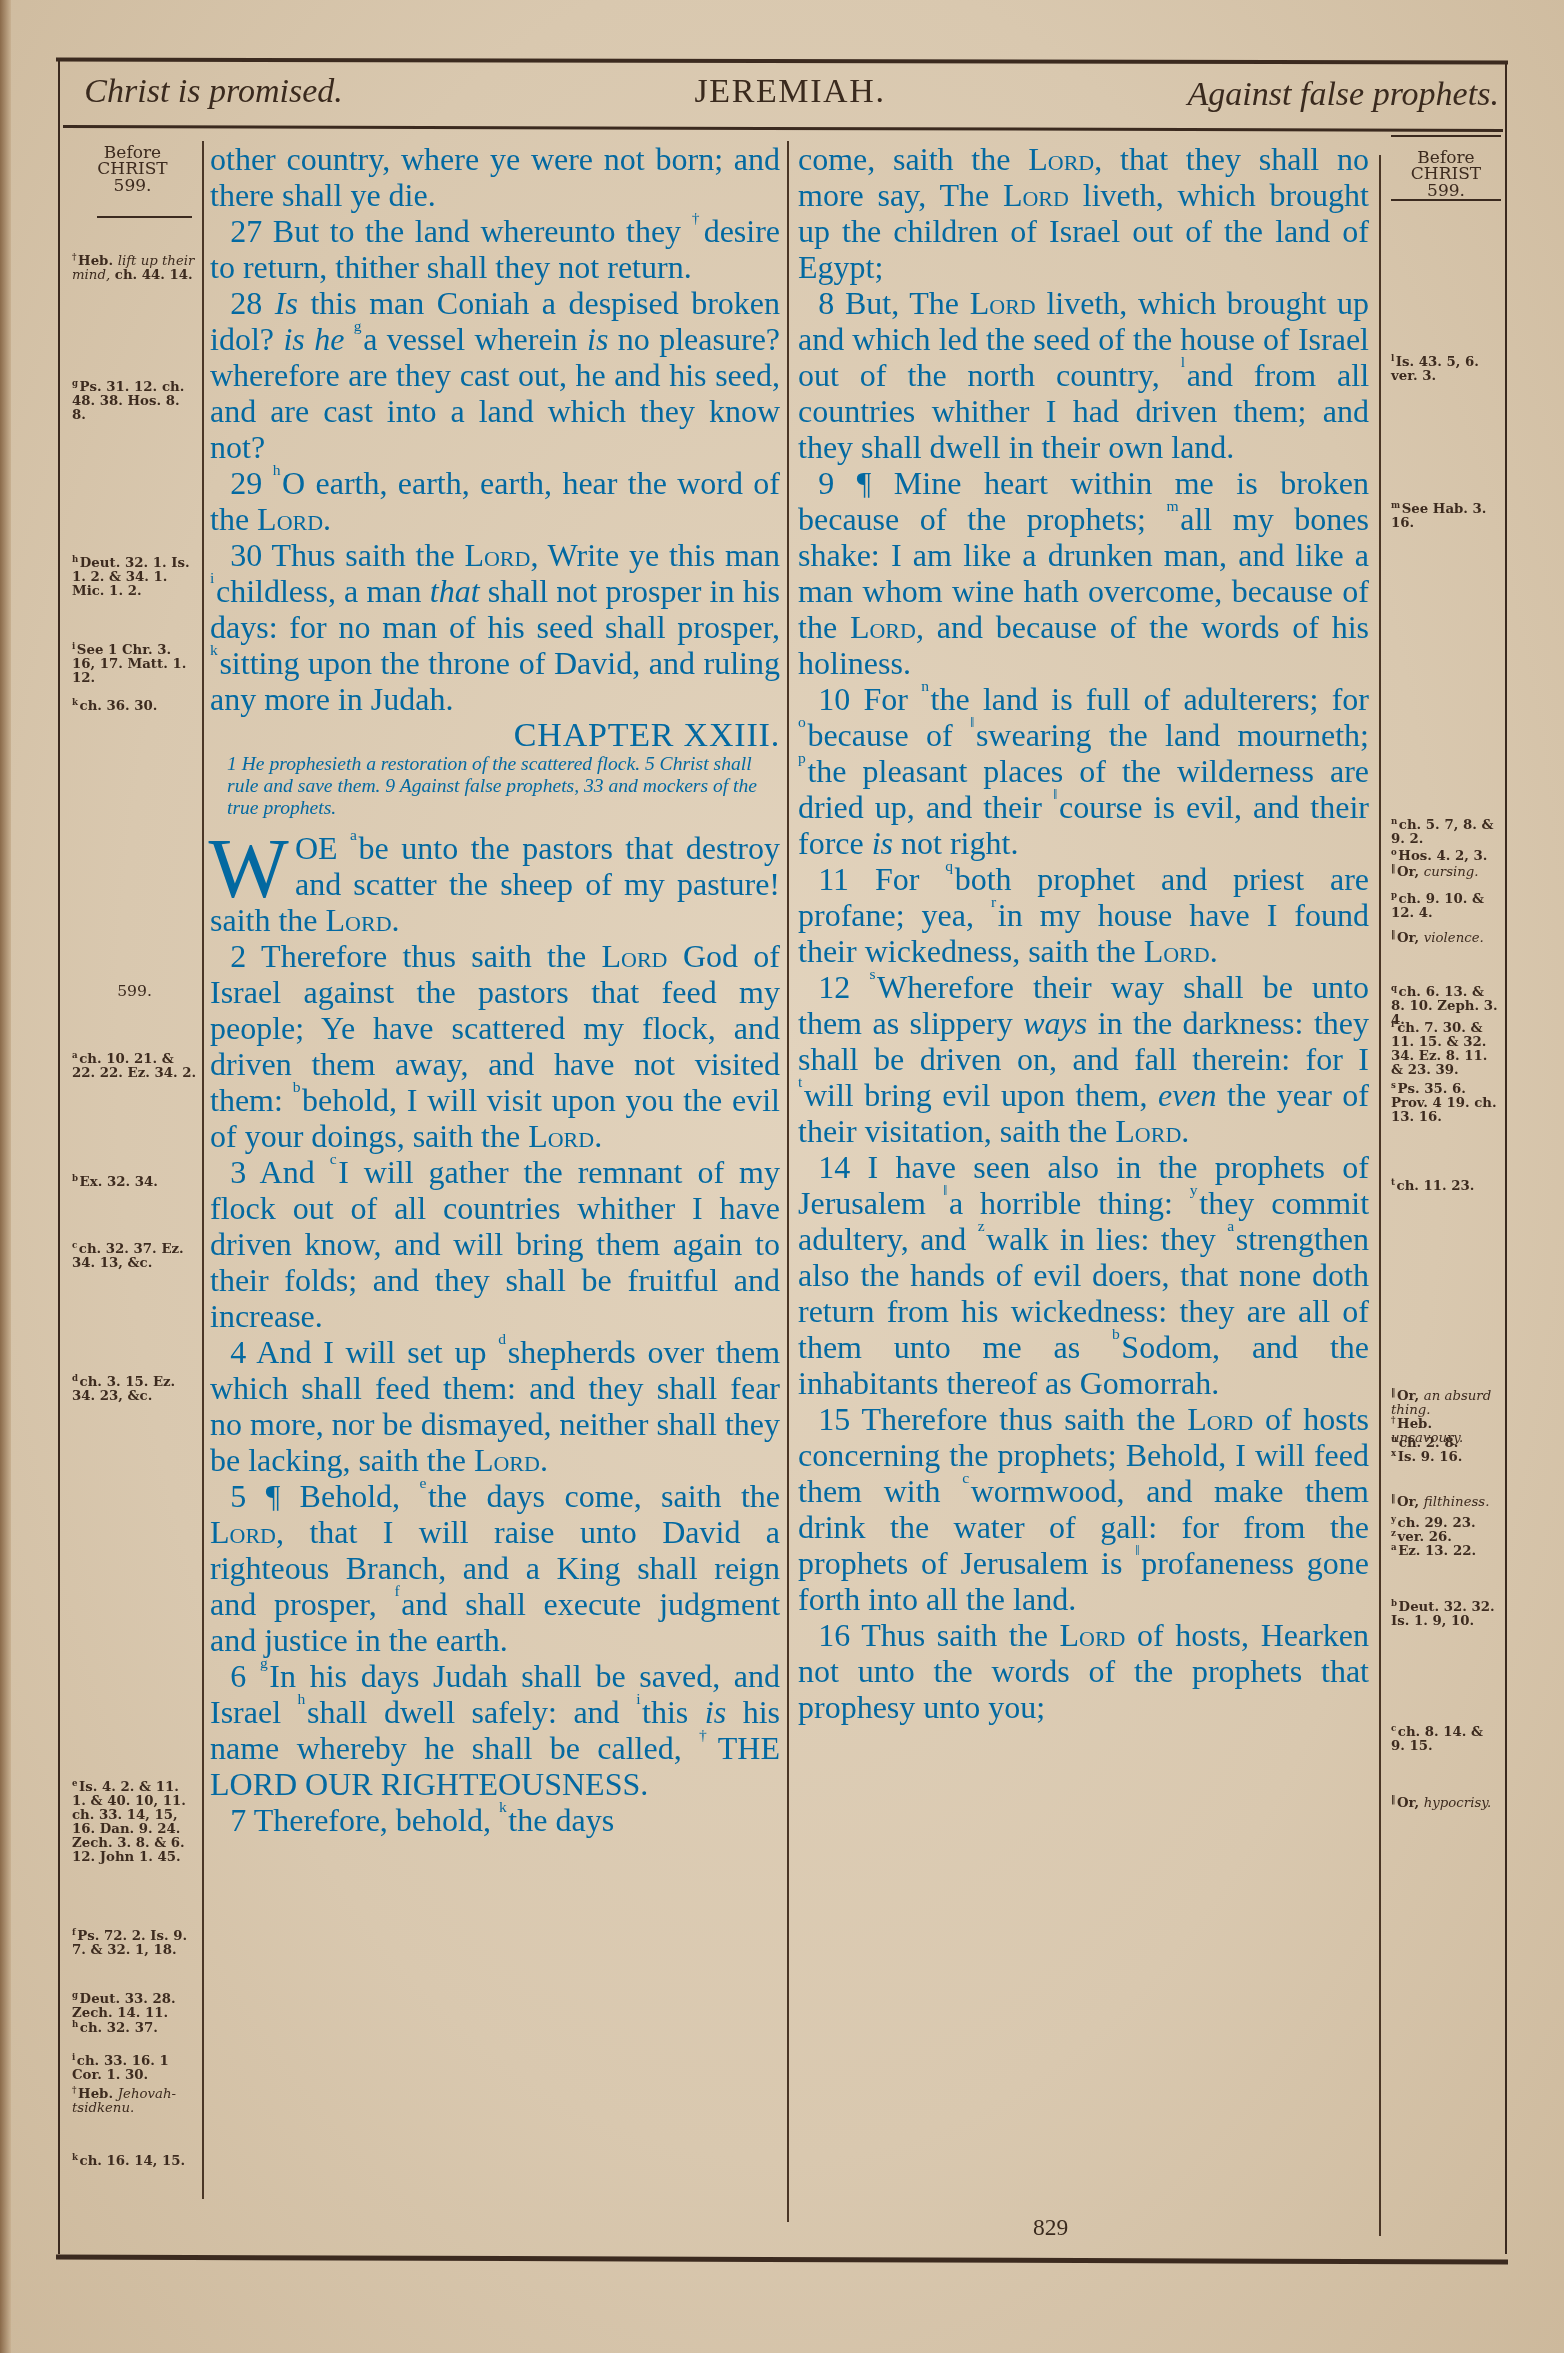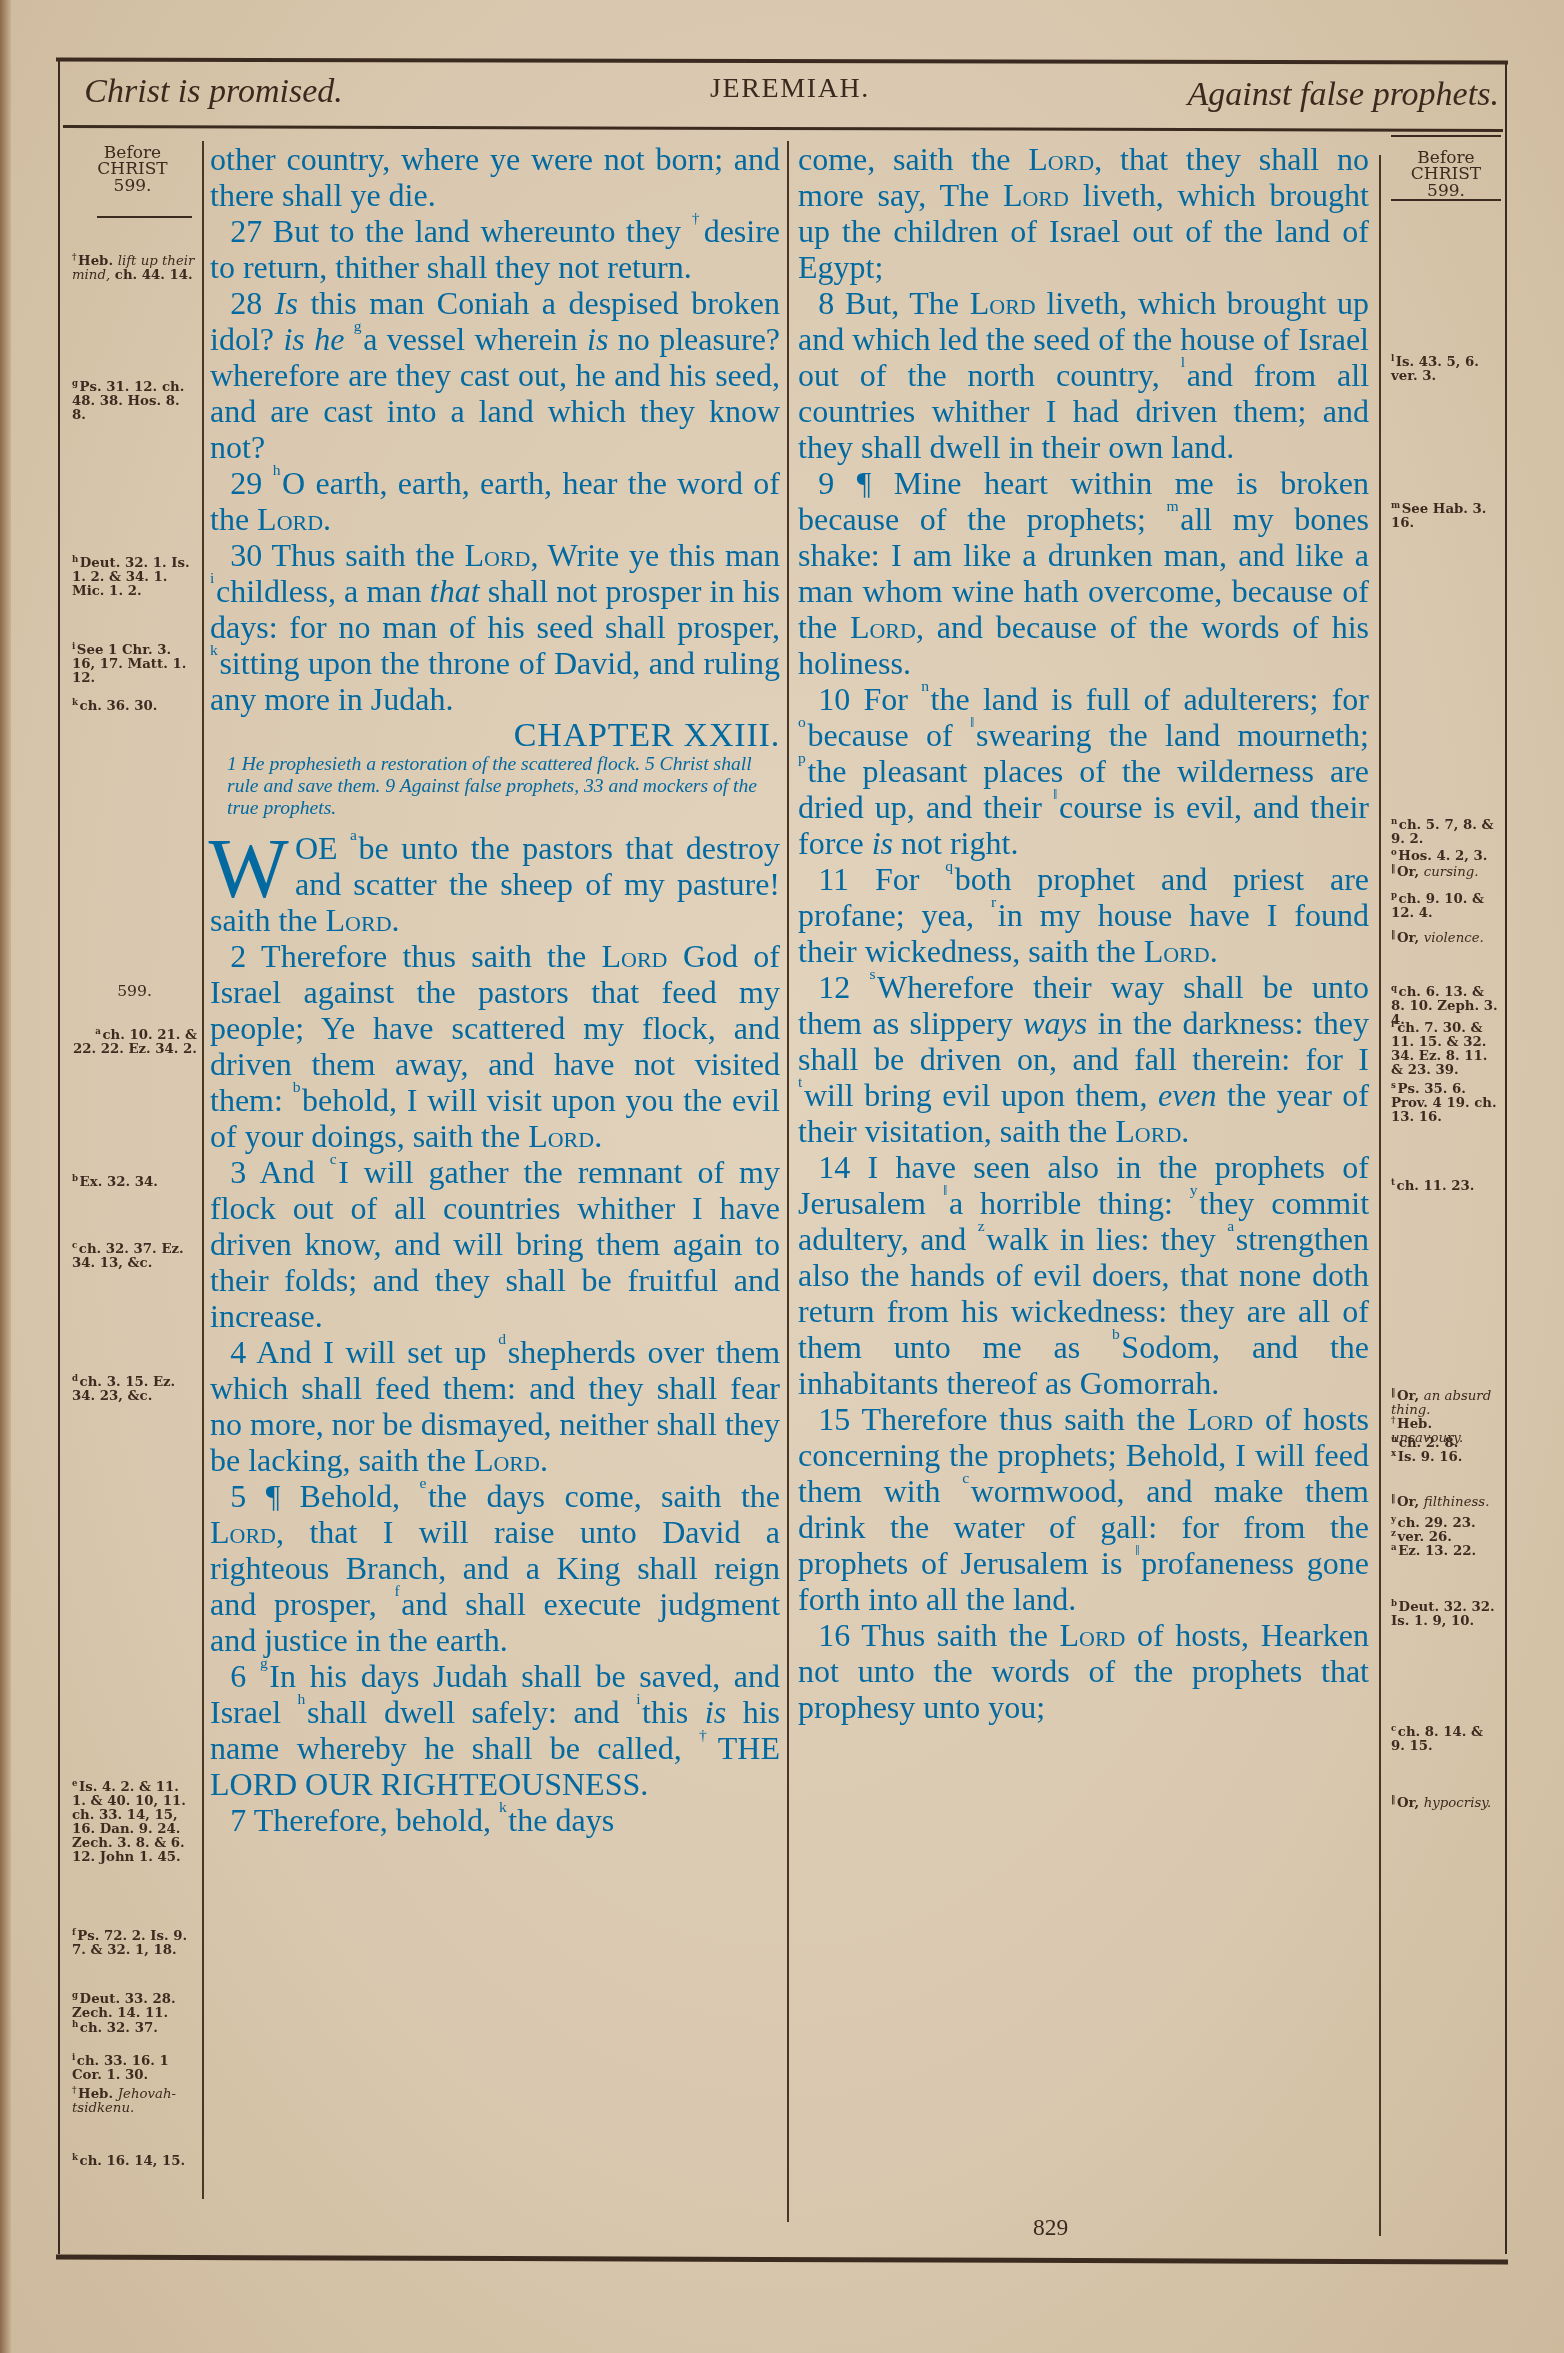--- a/index.html
+++ b/index.html
@@ -30,21 +30,21 @@
   }
   .header {
     position: absolute; left: 78px; top: 67px; width: 1424px; height: 55px;
   }
   .hdr-left {
     position: absolute; left: 6.3px; top: 4.7px;
     font-family: "Liberation Serif", serif; font-style: italic; font-size: 34px; letter-spacing: 0px;
   }
   .hdr-center {
     position: absolute; left: 0; width: 1424px; top: 4.7px; text-align: center;
-    font-family: "Liberation Serif", serif; font-size: 28px; letter-spacing: 1.6px;
+    font-family: "Liberation Serif", serif; font-size: 34px; letter-spacing: 1.6px;
   }
   .hdr-right {
     position: absolute; right: 3.1px; top: 7.8px;
     font-family: "Liberation Serif", serif; font-style: italic; font-size: 34px;
   }
   .header-rule {
     position: absolute; left: 63px; top: 127px; width: 1440px; height: 3.1px; background: #3b2a1f;
     transform: rotate(0.15deg);
   }
   
@@ -102,21 +102,21 @@
     <div>599.</div>
   </div>
   <div class="bc-rule" style="left:25px; top:216px; width:95px;"></div>
 
   <div class="note" style="top:250px;"><span class="mark">†</span><span>Heb.</span> <i>lift up their mind,</i> <span>ch. 44. 14.</span></div>
   <div class="note" style="top:376px;"><span class="mark">g</span><span>Ps. 31. 12. ch. 48. 38. Hos. 8. 8.</span></div>
   <div class="note" style="top:552px;"><span class="mark">h</span><span>Deut. 32. 1. Is. 1. 2. &amp; 34. 1. Mic. 1. 2.</span></div>
   <div class="note" style="top:639px;"><span class="mark">i</span><span>See 1 Chr. 3. 16, 17. Matt. 1. 12.</span></div>
   <div class="note" style="top:695px;"><span class="mark">k</span><span>ch. 36. 30.</span></div>
   <div class="note" style="top:984px; text-align:center; font-weight:normal; font-size:15.6px;"><span>599.</span></div>
-  <div class="note" style="top:1024px;text-align:right;"><span class="mark">a</span><span>ch. 10. 21. &amp; 22. 22. Ez. 34. 2.</span></div>
+  <div class="note" style="top:1048px;"><span class="mark">a</span><span>ch. 10. 21. &amp; 22. 22. Ez. 34. 2.</span></div>
   <div class="note" style="top:1171px;"><span class="mark">b</span><span>Ex. 32. 34.</span></div>
   <div class="note" style="top:1238px;"><span class="mark">c</span><span>ch. 32. 37. Ez. 34. 13, &amp;c.</span></div>
   <div class="note" style="top:1371px;"><span class="mark">d</span><span>ch. 3. 15. Ez. 34. 23, &amp;c.</span></div>
   <div class="note" style="top:1776px;"><span class="mark">e</span><span>Is. 4. 2. &amp; 11. 1. &amp; 40. 10, 11. ch. 33. 14, 15, 16. Dan. 9. 24. Zech. 3. 8. &amp; 6. 12. John 1. 45.</span></div>
   <div class="note" style="top:1925px;"><span class="mark">f</span><span>Ps. 72. 2. Is. 9. 7. &amp; 32. 1, 18.</span></div>
   <div class="note" style="top:1988px;"><span class="mark">g</span><span>Deut. 33. 28. Zech. 14. 11.</span></div>
   <div class="note" style="top:2017px;"><span class="mark">h</span><span>ch. 32. 37.</span></div>
   <div class="note" style="top:2050px;"><span class="mark">i</span><span>ch. 33. 16. 1 Cor. 1. 30.</span></div>
   <div class="note" style="top:2083px;"><span class="mark">†</span><span>Heb.</span> <i>Jehovah-tsidkenu.</i></div>
   <div class="note" style="top:2150px;"><span class="mark">k</span><span>ch. 16. 14, 15.</span></div>

